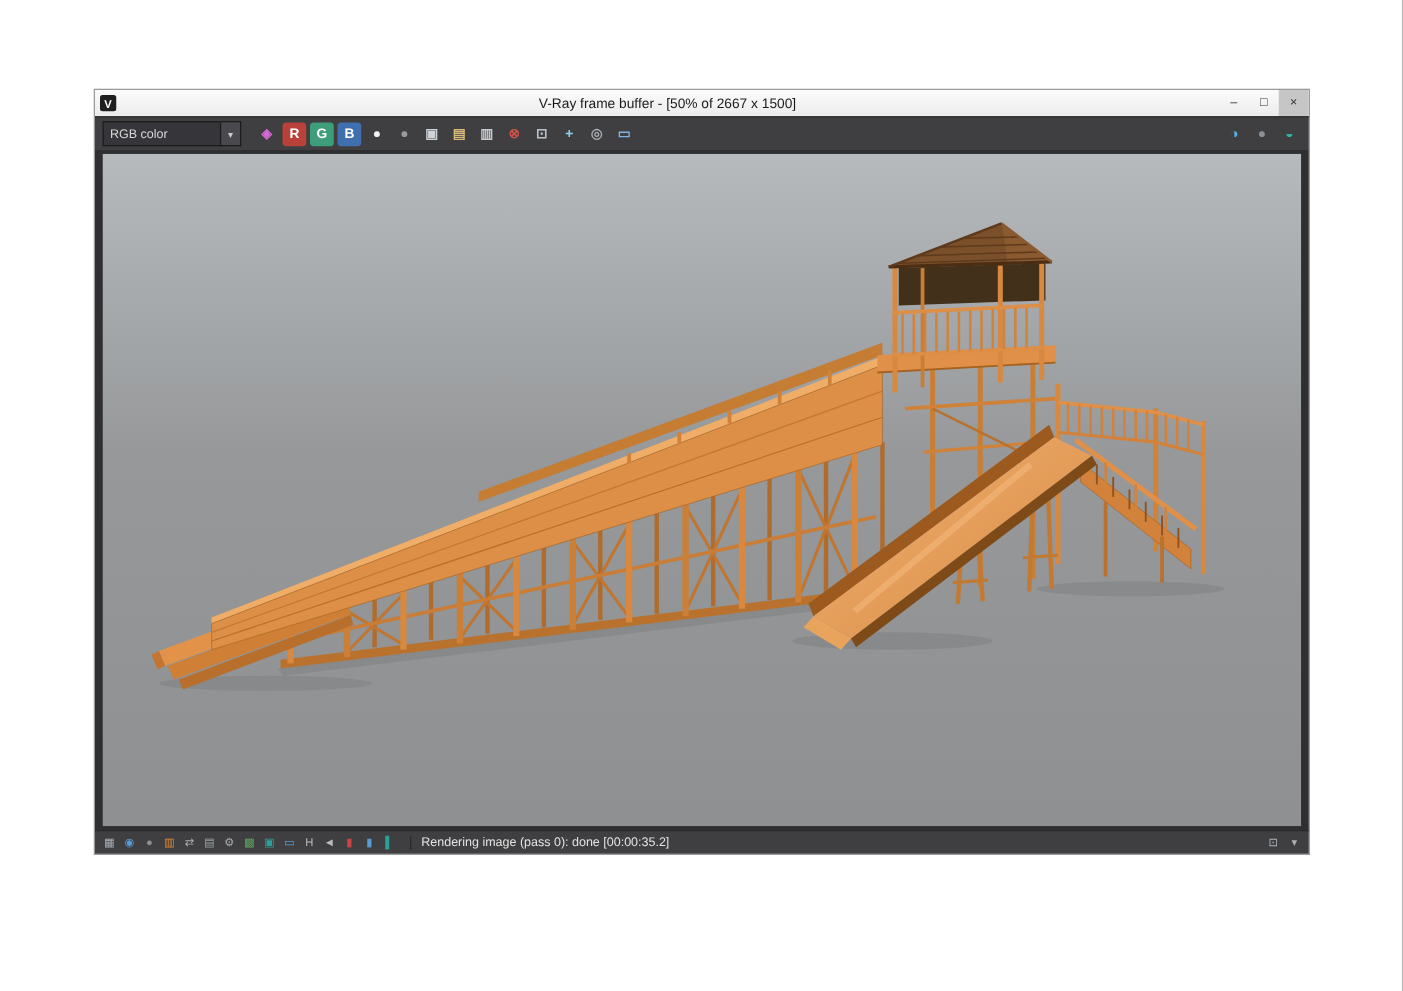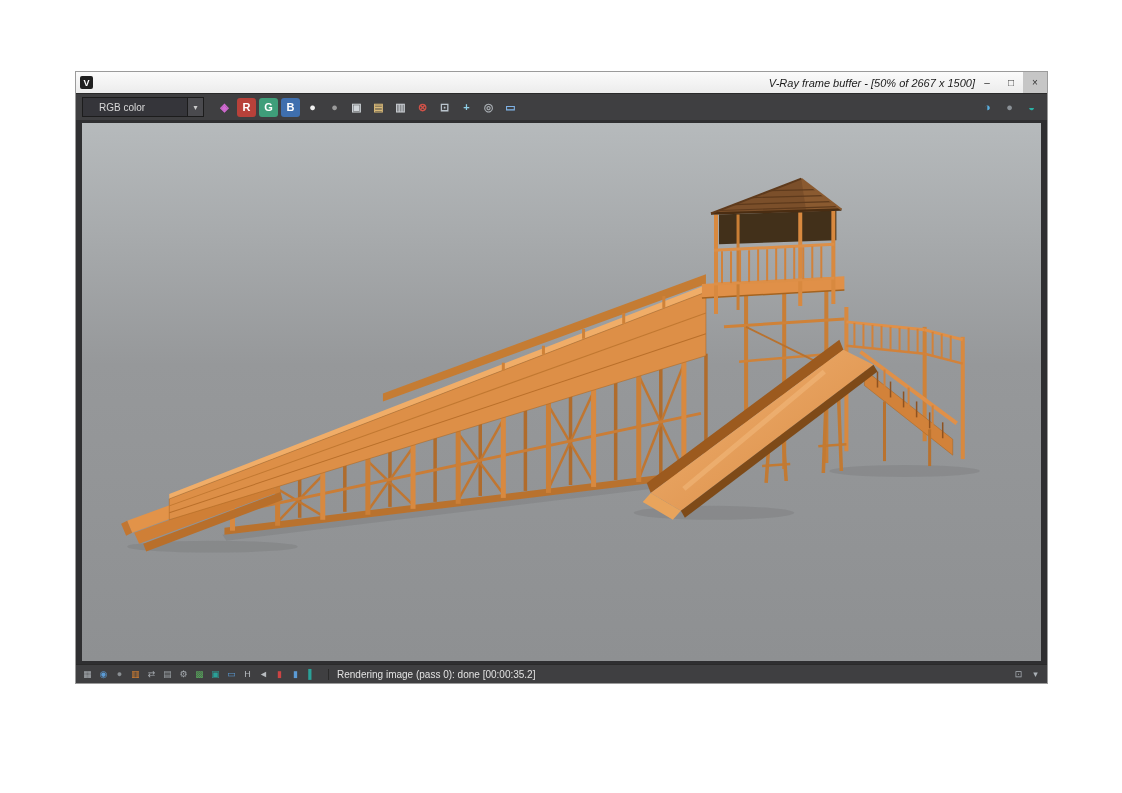--- a/index.html
+++ b/index.html
@@ -5,31 +5,31 @@
   html,body{margin:0;padding:0;}
   .page{position:relative;width:1122px;height:793px;background:#ffffff;overflow:hidden;
         font-family:"Liberation Sans",sans-serif;}
   .window{position:absolute;left:75px;top:71px;width:971px;height:611px;
           border:1px solid #9b9b9b;background:#ececec;display:flex;flex-direction:column;}
   
   .titlebar{height:21px;display:flex;align-items:center;padding-left:4px;
             background:linear-gradient(#fbfbfb,#ececec);flex:0 0 auto;}
   .app-icon{width:13px;height:13px;background:#1f1f1f;border-radius:2px;color:#fff;
             font-size:9px;font-weight:bold;display:flex;align-items:center;justify-content:center;}
-  .title{flex:1;text-align:right;font-size:11px;color:#1a1a1a;font-style:italic;}
+  .title{flex:1;text-align:center;font-size:11px;color:#1a1a1a;}
   .controls{display:flex;height:100%;}
   .win-btn{width:24px;height:100%;display:flex;align-items:center;justify-content:center;
            font-size:10px;color:#333;}
   .win-btn:last-child{background:#c6c6c6;}
   
   .toolbar{height:26px;background:#3f3f41;display:flex;align-items:center;
            padding:0 6px;gap:3px;border-top:1px solid #2a2a2a;flex:0 0 auto;}
   .dropdown{width:104px;height:18px;background:#35353a;border:1px solid #1c1c1c;
             display:flex;align-items:center;font-size:10px;color:#d8d8d8;
-            padding-left:16px;margin-right:8px;}
+            padding-left:5px;margin-right:8px;}
   .dropdown .arrow{margin-left:auto;width:15px;height:100%;background:#4a4a4e;
             border-left:1px solid #1c1c1c;display:flex;align-items:center;
             justify-content:center;font-size:8px;color:#ccc;}
   .tb-group{display:flex;gap:3px;align-items:center;}
   .tb-btn{width:19px;height:19px;border-radius:3px;display:flex;align-items:center;
           justify-content:center;font-size:11px;font-weight:bold;line-height:1;}
   .spacer{flex:1;}
   
   .viewport{flex:1;background:#2f2f31;padding:3px 6px;display:flex;min-height:0;}
   .render-canvas{flex:1;position:relative;}

